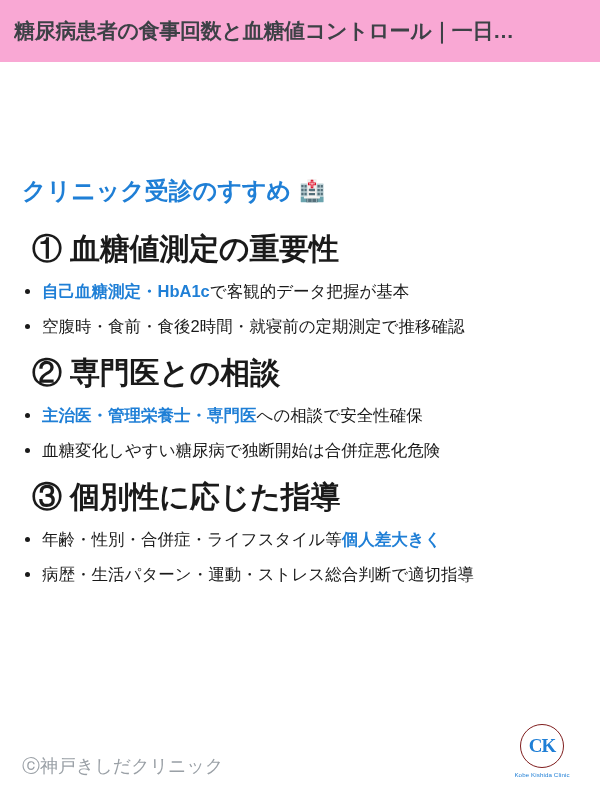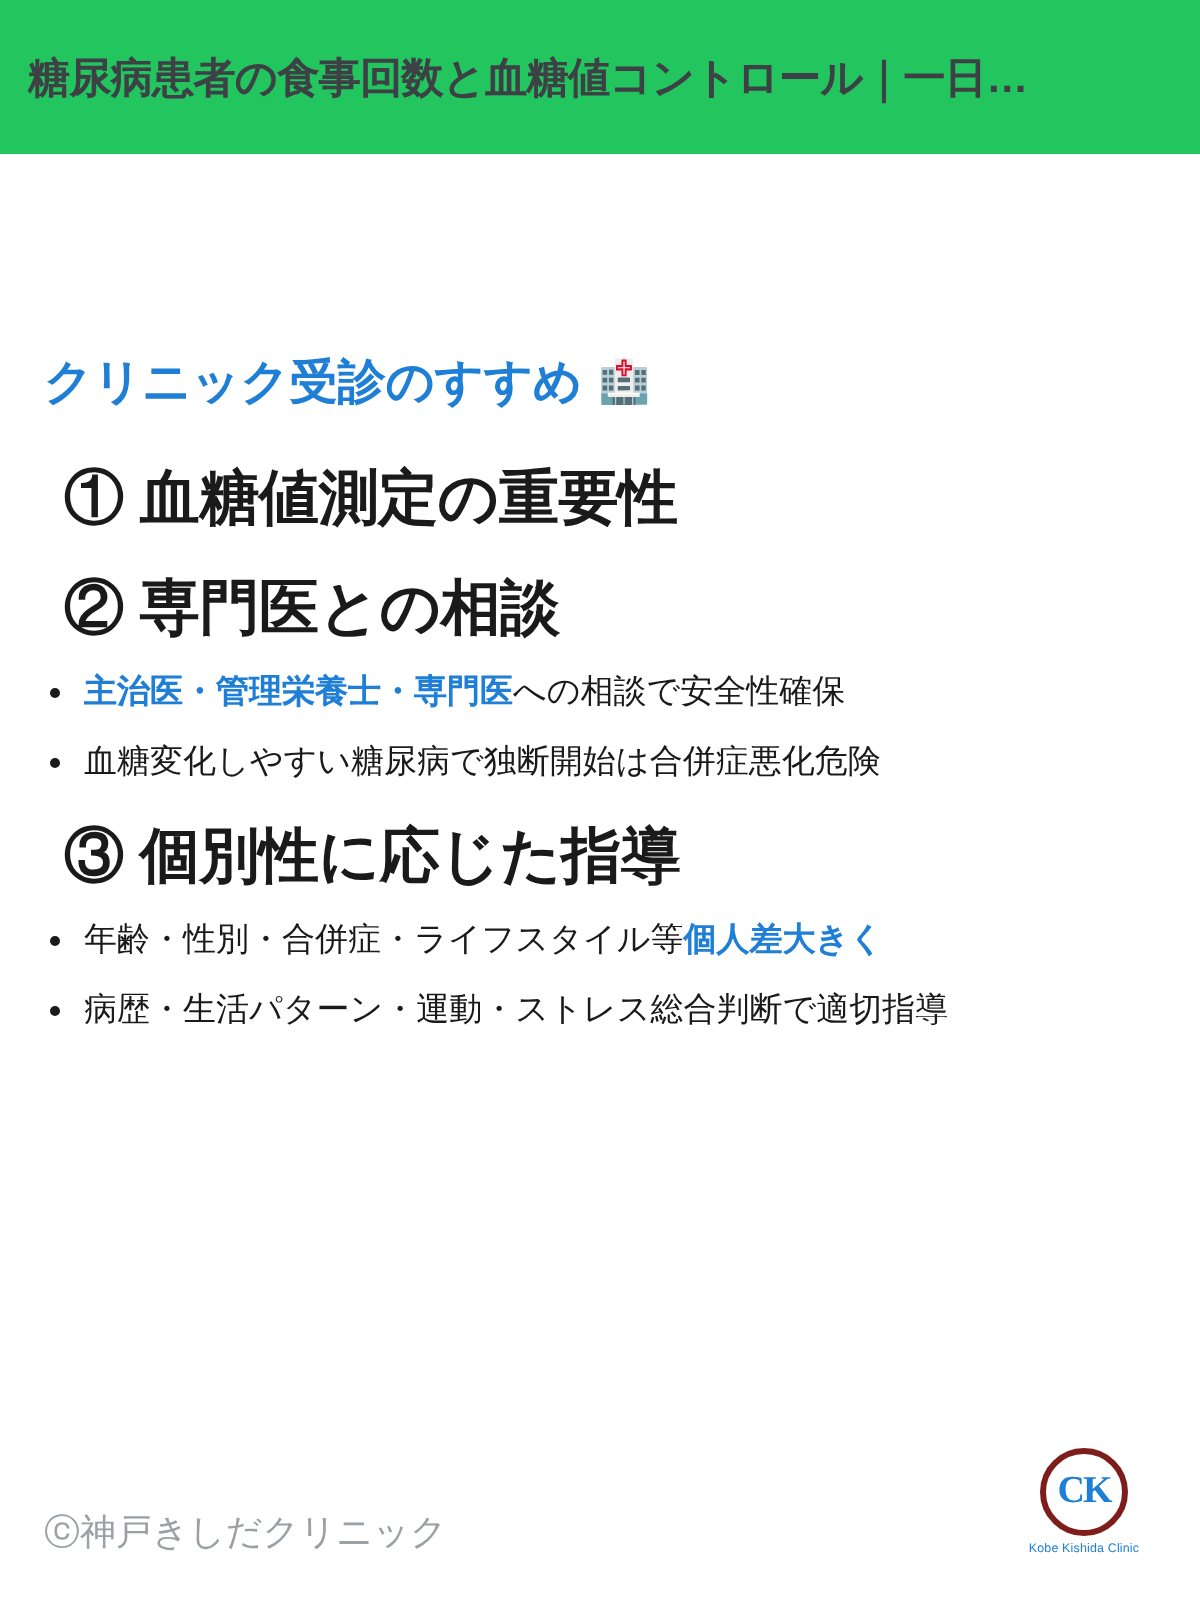--- a/index.html
+++ b/index.html
@@ -19,22 +19,22 @@
     width: 600px;
     height: 800px;
     position: relative;
     box-sizing: border-box;
   }
   .title-bar {
     position: absolute;
     top: 0;
     left: 0;
     width: 600px;
-    height: 77px;
-    background: #22c55e;
+    height: 62px;
+    background: #f9a8d4;
     display: flex;
     align-items: center;
     box-sizing: border-box;
     padding: 0 14px;
   }
   .title-text {
     font-size: 21px;
     font-weight: 700;
     color: #3d4146;
     white-space: nowrap;
@@ -109,21 +109,21 @@
   .logo {
     position: absolute;
     right: 20px;
     bottom: 22px;
     width: 76px;
     text-align: center;
   }
   .logo-mark {
     width: 44px;
     height: 44px;
-    border: 3px solid #7f1d1d;
+    border: 1px solid #7f1d1d;
     border-radius: 50%;
     margin: 0 auto 3px auto;
     position: relative;
     box-sizing: border-box;
     text-align: center;
   }
   .logo-mark .letters {
     position: absolute;
     top: 50%;
     left: 50%;
@@ -152,20 +152,24 @@
 
   <div class="content">
 
     <div class="section-heading">
       <span>クリニック受診のすすめ</span>
       <span class="heading-emoji">🏥</span>
     </div>
 
     <div class="block">
       <div class="block-title">① 血糖値測定の重要性</div>
+      <ul class="bullets">
+        <li><span class="hl">自己血糖測定・HbA1c</span><span>で客観的データ把握が基本</span></li>
+        <li><span>空腹時・食前・食後2時間・就寝前の定期測定で推移確認</span></li>
+      </ul>
     </div>
 
     <div class="block">
       <div class="block-title">② 専門医との相談</div>
       <ul class="bullets">
         <li><span class="hl">主治医・管理栄養士・専門医</span><span>への相談で安全性確保</span></li>
         <li><span>血糖変化しやすい糖尿病で独断開始は合併症悪化危険</span></li>
       </ul>
     </div>
 

